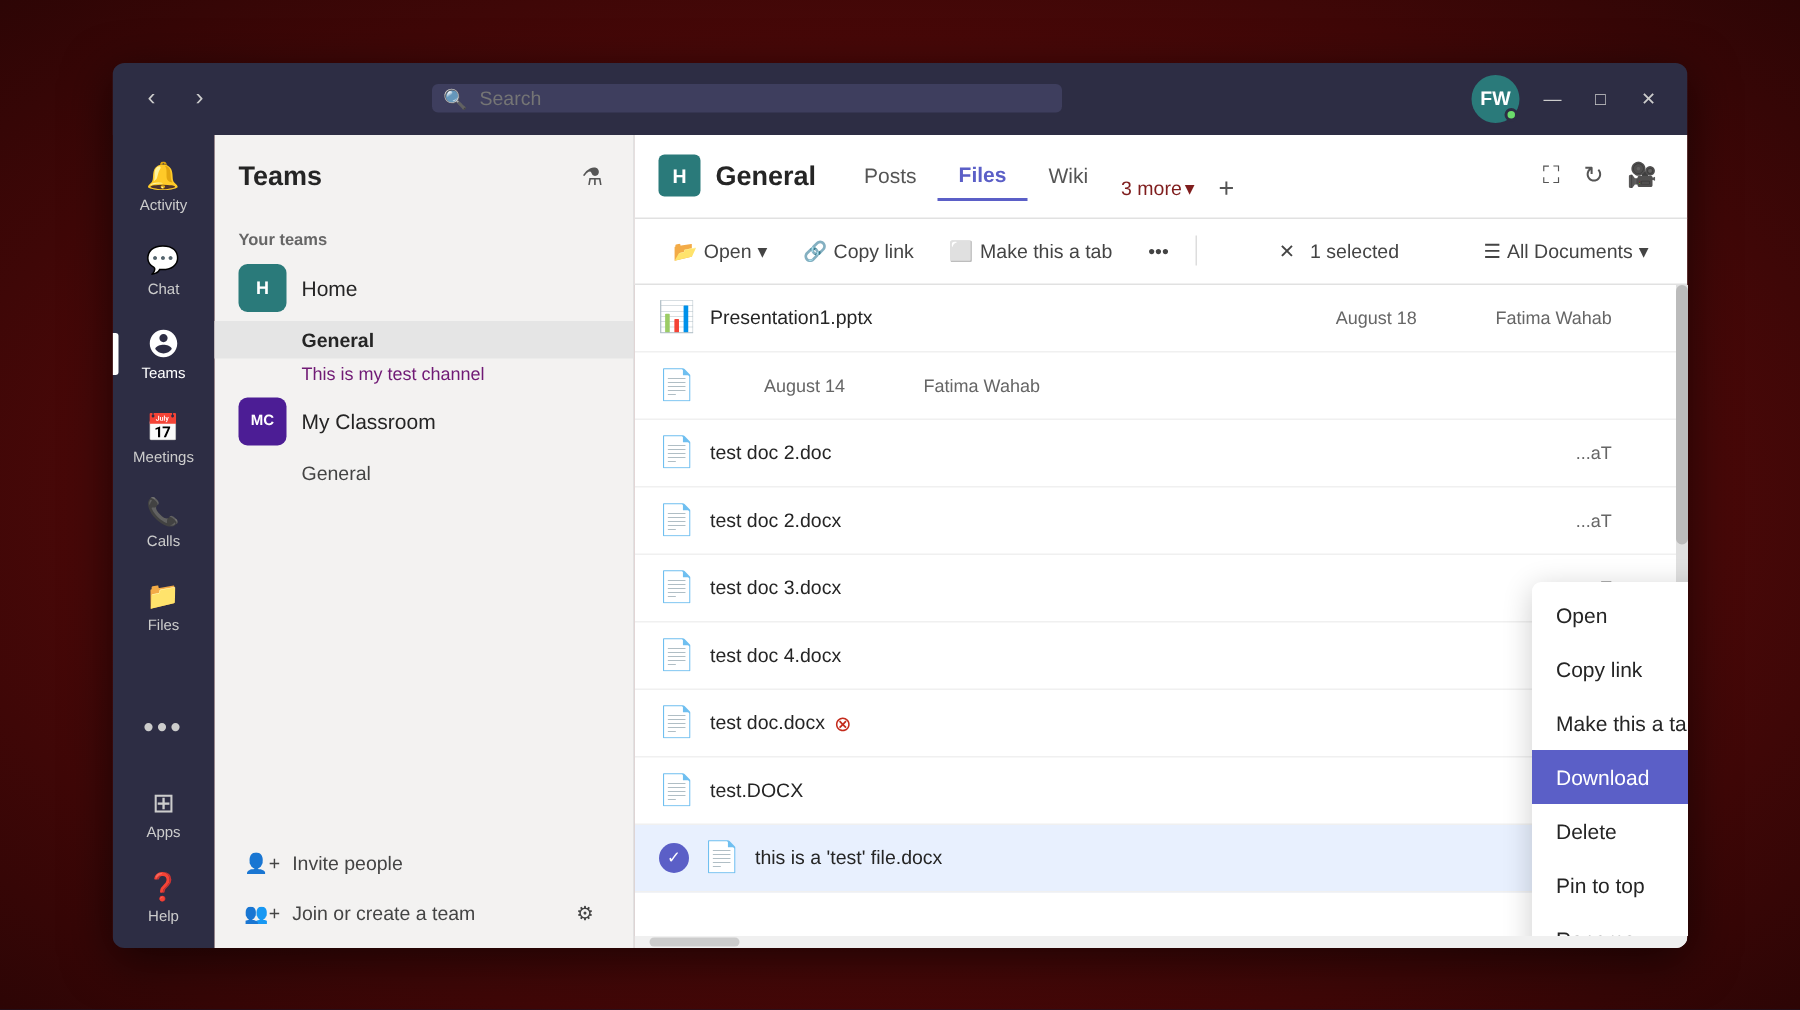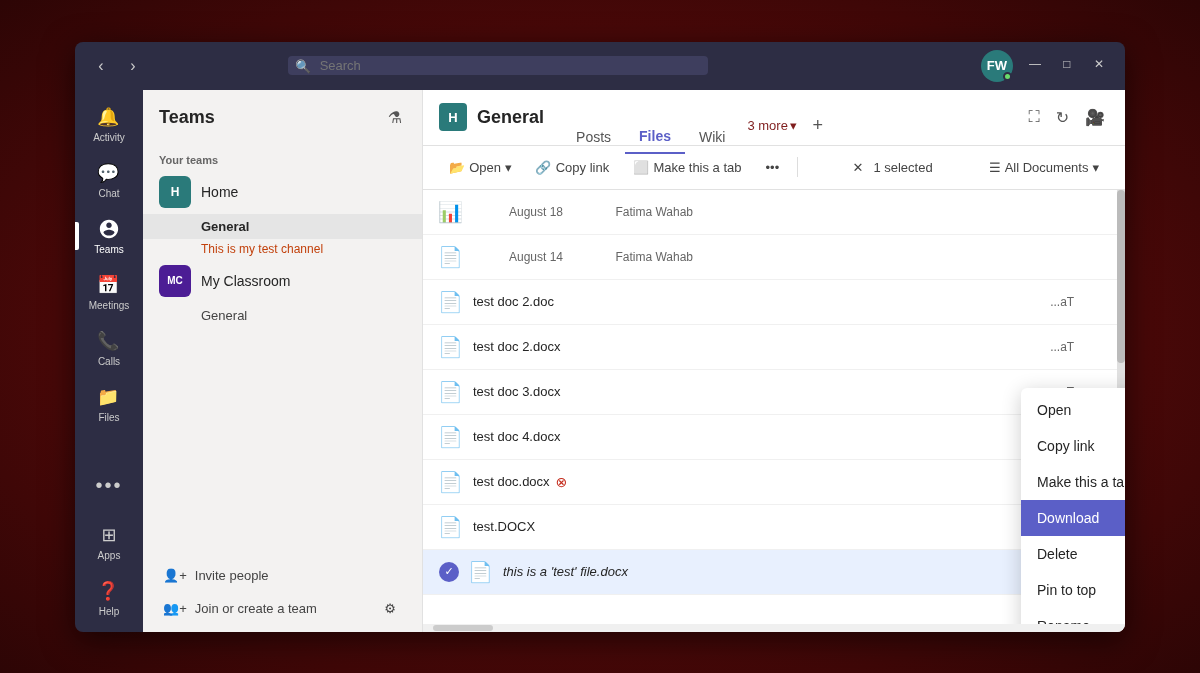--- a/index.html
+++ b/index.html
@@ -82,20 +82,21 @@
       position: absolute;
       left: 8px;
       top: 50%;
       transform: translateY(-50%);
       color: #aaa;
       font-size: 13px;
     }
 
     .title-bar-right {
       display: flex;
+      align-items: center;
       gap: 8px;
       margin-left: auto;
     }
     .avatar {
       width: 32px;
       height: 32px;
       border-radius: 50%;
       background: #2a7a7a;
       display: flex; align-items: center; justify-content: center;
       color: white;
@@ -261,21 +262,21 @@
     }
     .channel-item.active {
       background: #e5e5e5;
       font-weight: 600;
       color: #252525;
     }
 
     .channel-sub {
       padding: 3px 16px 3px 58px;
       font-size: 12px;
-      color: #c2410c;
+      color: #701a75;
     }
 
     .teams-footer {
       margin-top: auto;
       padding: 8px 16px;
       display: flex;
       flex-direction: column;
       gap: 2px;
     }
     .footer-btn {
@@ -336,21 +337,21 @@
       gap: 0;
       margin-left: 8px;
     }
     .channel-tab {
       padding: 8px 14px;
       font-size: 14px;
       color: #555;
       cursor: pointer;
       border-bottom: 2px solid transparent;
       position: relative;
-      top: 20px;
+      top: 0;
       border: none;
       background: transparent;
     }
     .channel-tab.active {
       color: #5b5fc7;
       border-bottom: 2px solid #5b5fc7;
       font-weight: 600;
     }
     .channel-tabs-more {
       padding: 8px 8px;
@@ -729,20 +730,21 @@
             <span>All Documents</span>
             <span>▾</span>
           </button>
         </div>
       </div>
 
       <div class="files-list" id="files-list-container">
 
         <div class="file-row">
           <span class="file-icon ppt-icon">📊</span>
+          <span class="file-name">Presentation1.pptx</span>
           <span class="file-date">August 18</span>
           <span class="file-author">Fatima Wahab</span>
           <button class="file-more-btn">•••</button>
         </div>
         <div class="file-row">
           <span class="file-icon word-icon">📄</span>
           <span class="file-date">August 14</span>
           <span class="file-author">Fatima Wahab</span>
           <button class="file-more-btn">•••</button>
         </div>
@@ -787,21 +789,21 @@
         <div class="file-row">
           <span class="file-icon word-icon">📄</span>
           <span class="file-name">test.DOCX</span>
           <span class="file-date"></span>
           <span class="file-author">a Wahab</span>
           <button class="file-more-btn">•••</button>
         </div>
         <div class="file-row selected">
           <div class="check-circle">✓</div>
           <span class="file-icon word-icon">📄</span>
-          <span class="file-name" style="font-style:italic;text-align:center;">this is a 'test' file.docx</span>
+          <span class="file-name" style="text-align:center;">this is a 'test' file.docx</span>
           <span class="file-date"></span>
           <span class="file-author">a Wahab</span>
           <button class="file-more-btn" style="opacity:1;">•••</button>
         </div>
 
         <div class="files-scrollbar">
           <div class="files-scrollbar-thumb"></div>
         </div>
 
         <div class="context-menu">

